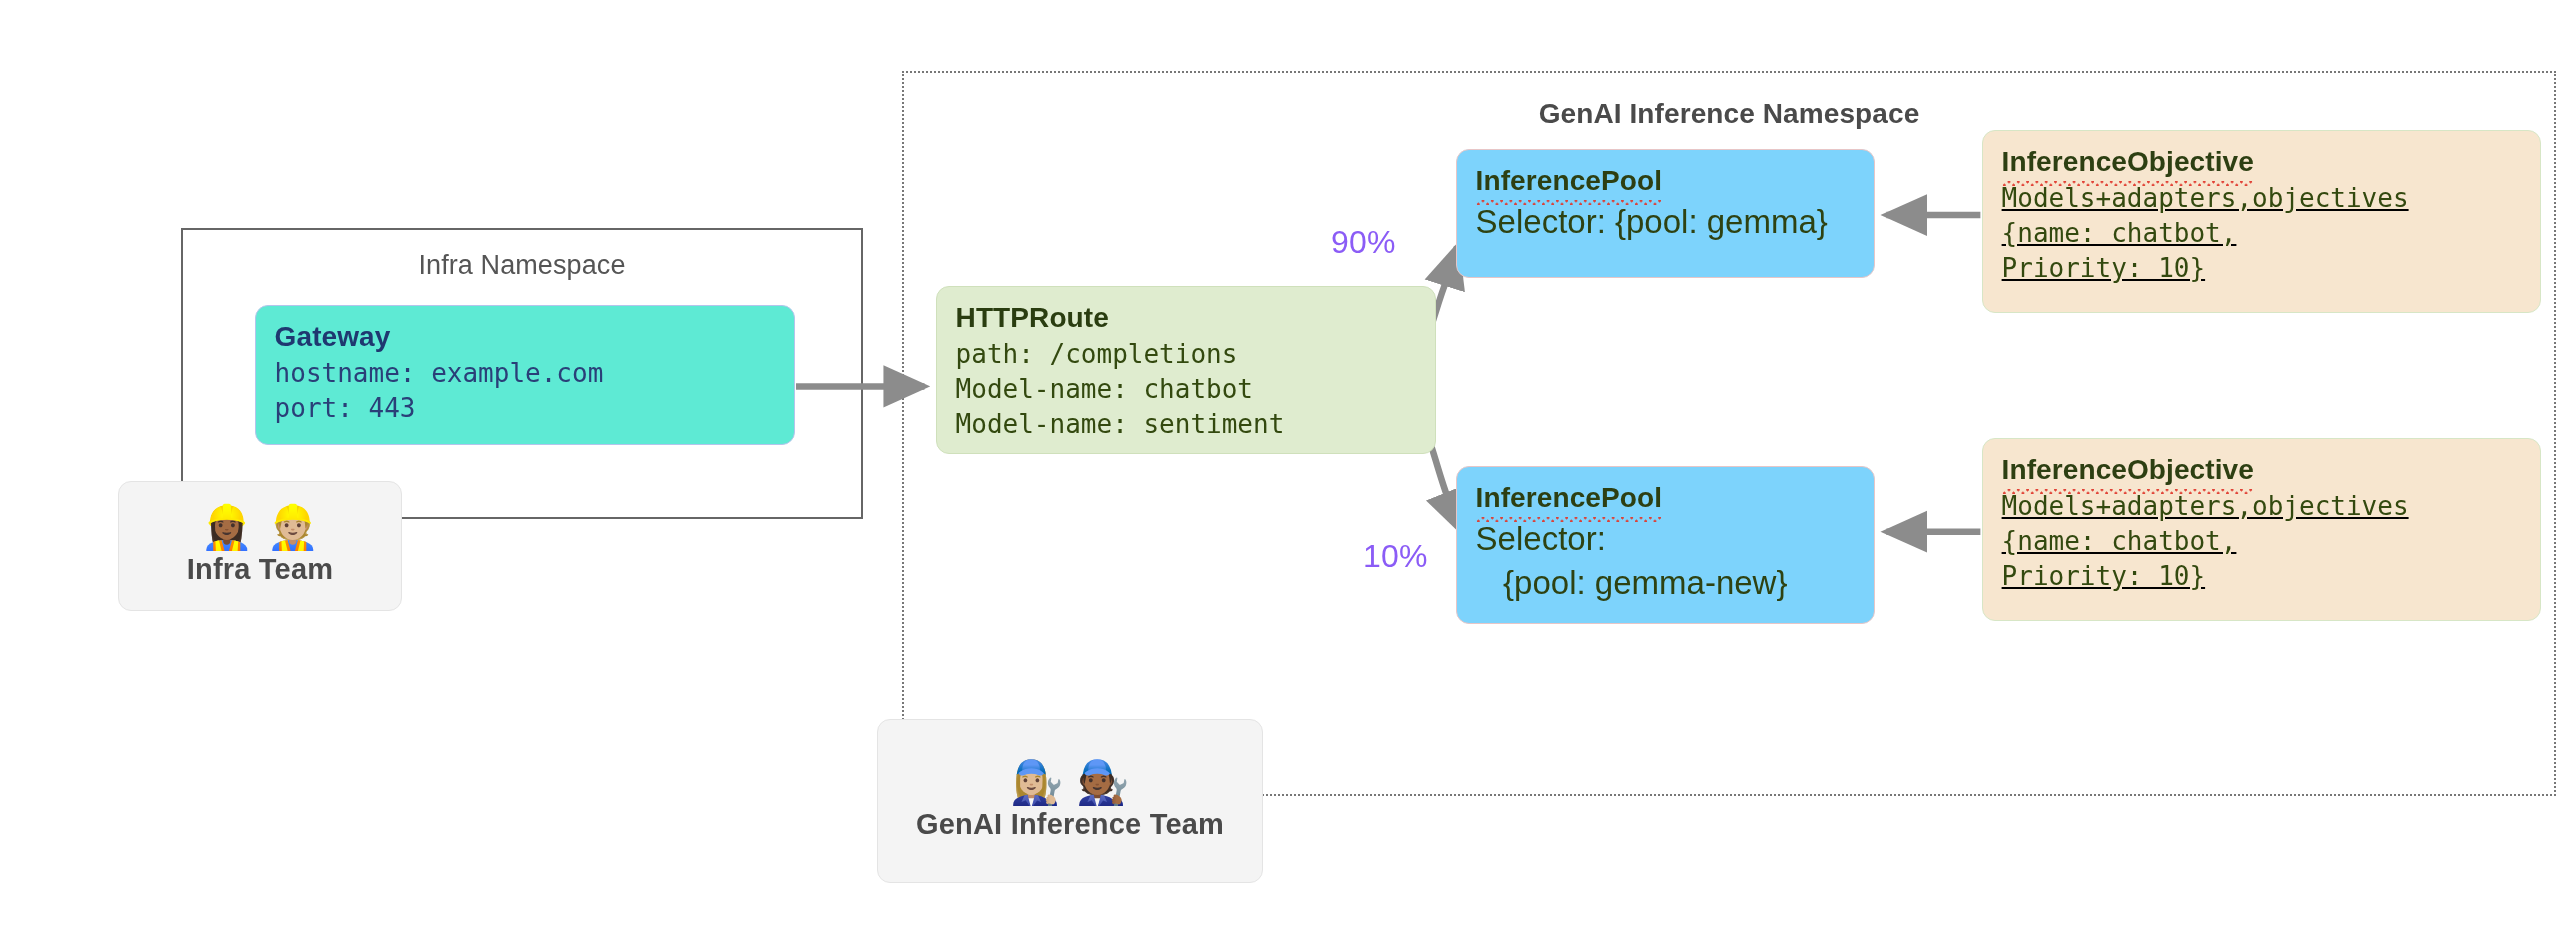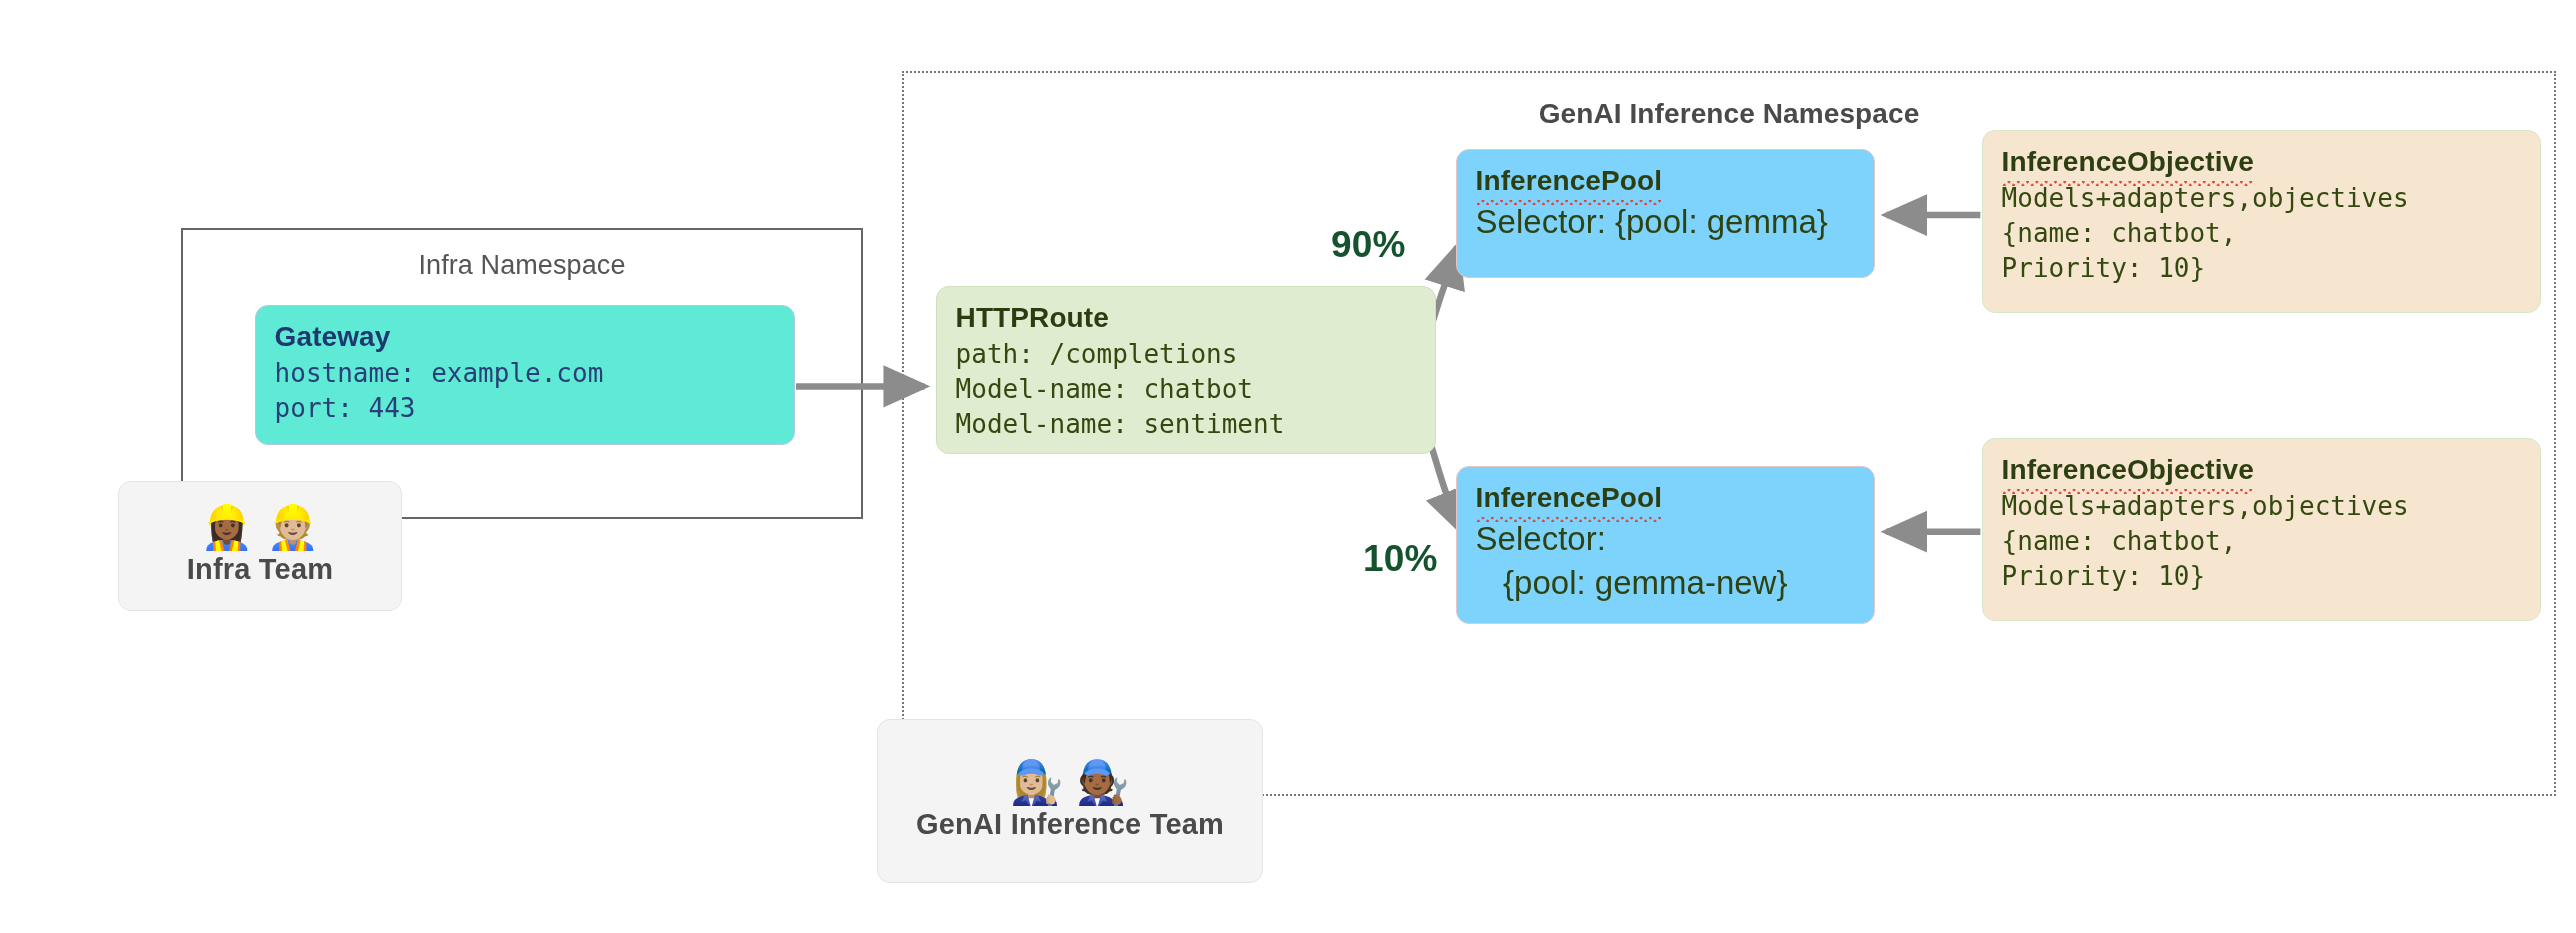--- a/index.html
+++ b/index.html
@@ -140,20 +140,21 @@
   .pool .title { color: #2d3f12; }
   .pool .sans-line { color: #2e4212; }
   #pool-gemma { left: 1448px; top: 149px; height: 129px; }
   #pool-gemma-new { left: 1448px; top: 466px; height: 158px; }
 
   
   .objective {
     background: #f7e6cf;
     border: 1.9px solid #d7e6c6;
     width: 559px;
+    text-decoration: underline;
   }
   .objective .title { color: #2d3f12; }
   .objective .mono-line { color: #33490f; }
   #objective-top { left: 1974px; top: 130px; height: 183px; }
   #objective-bottom { left: 1974px; top: 438px; height: 183px; }
 
   
   .team {
     background: #f4f4f4;
     border: 1.9px solid #e4e4e4;
@@ -176,23 +177,23 @@
     font-weight: 700;
     color: #4a4a4a;
     letter-spacing: 0.2px;
     white-space: nowrap;
   }
   #infra-team { left: 110px; top: 481px; width: 284px; height: 130px; }
   #genai-team { left: 869px; top: 719px; width: 386px; height: 164px; }
 
   
   .pct {
-    font-size: 37px;
-    font-weight: 700;
-    color: #14532d;
+    font-size: 32px;
+    font-weight: 400;
+    color: #8b5cf6;
     letter-spacing: 0.2px;
   }
   #pct-90 { left: 1323px; top: 224px; }
   #pct-10 { left: 1355px; top: 538px; }
 
   
   #connectors {
     left: 0;
     top: 0;
     width: 2576px;

